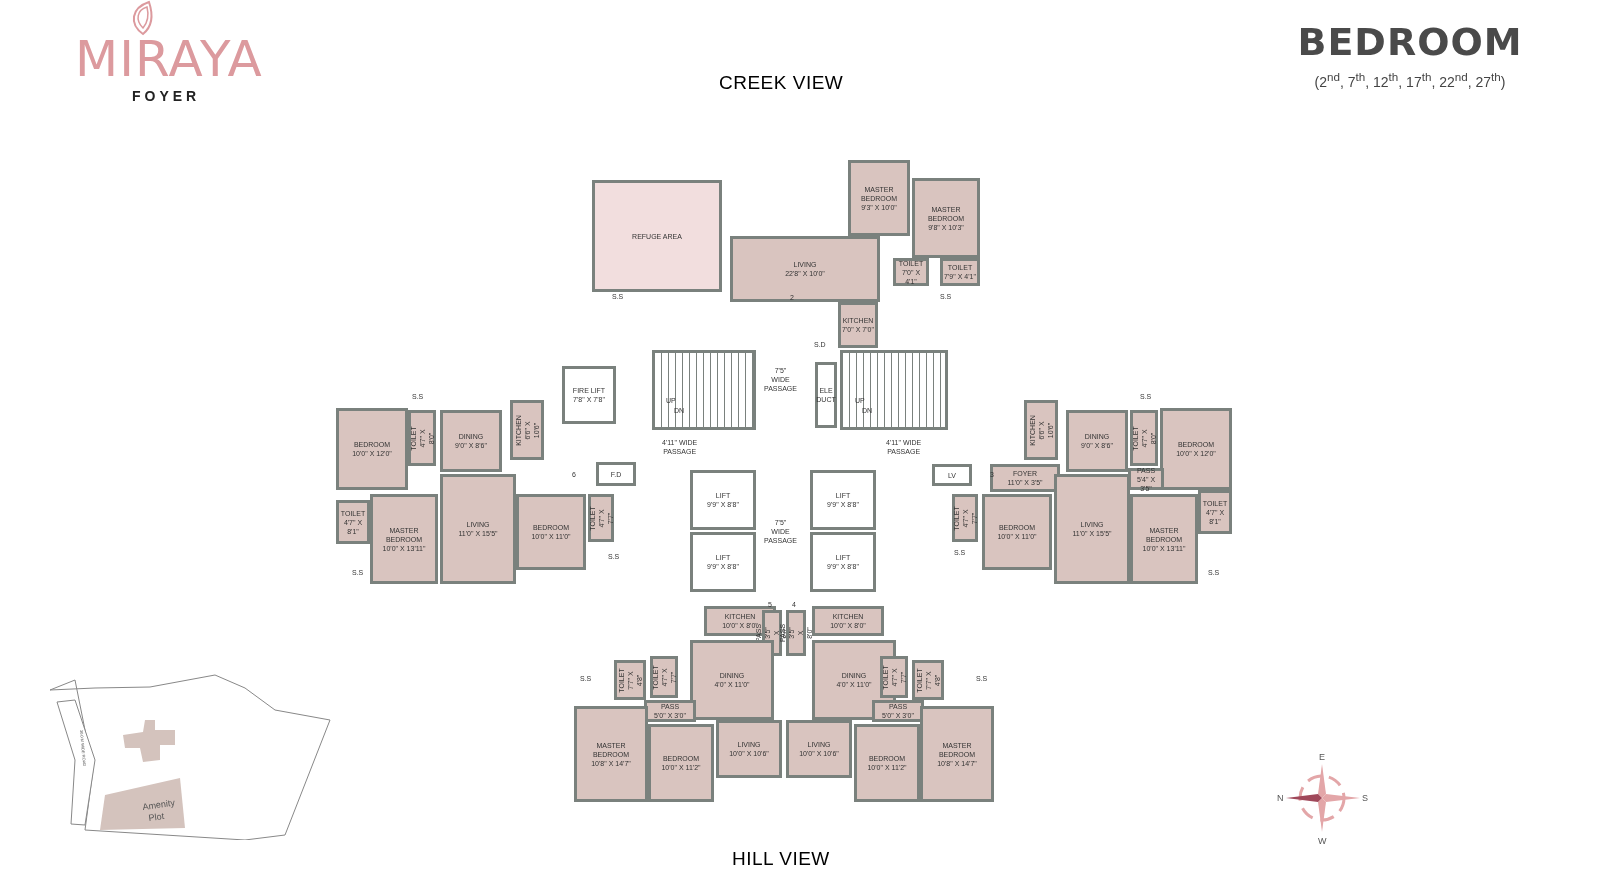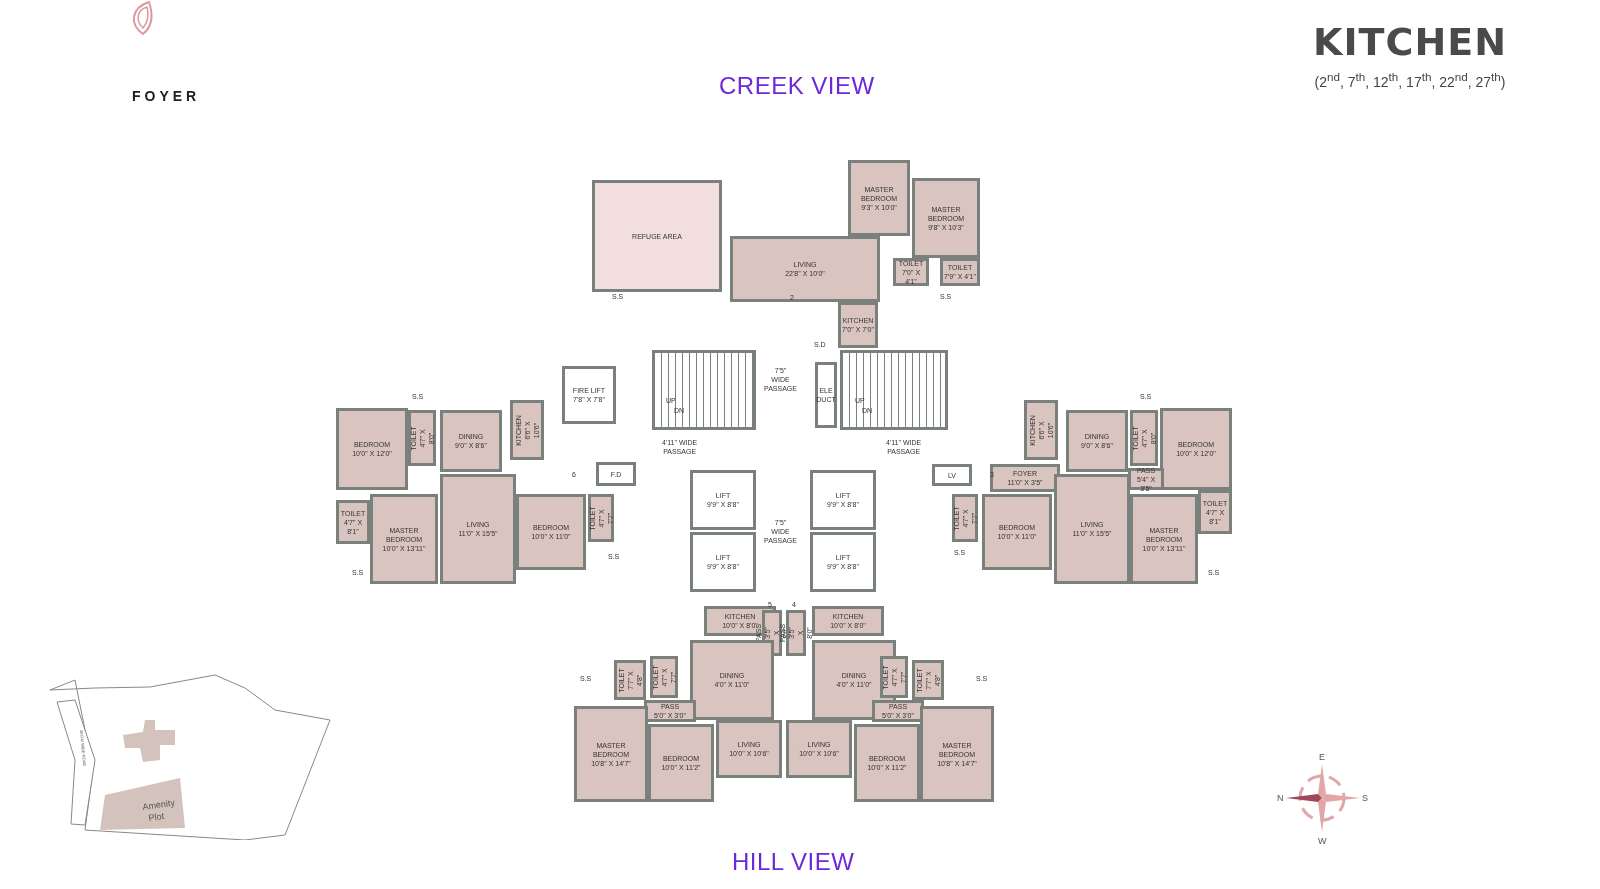--- a/index.html
+++ b/index.html
@@ -5,46 +5,47 @@
   html, body { margin:0; padding:0; }
   body { width:1600px; height:889px; background:#ffffff; position:relative; overflow:hidden; font-family:"Liberation Sans", sans-serif; }
   .logo { position:absolute; left:75px; top:0; width:210px; height:110px; }
   .logo .brand { position:absolute; left:0; top:30px; font-size:50px; letter-spacing:1px; color:#dc9a9e; font-family:"DejaVu Sans", sans-serif; font-weight:400; }
   .logo .sub { position:absolute; left:57px; top:88px; font-size:14px; font-weight:700; letter-spacing:4px; color:#222; }
   .logo svg { position:absolute; left:48px; top:0; }
   .title-block { position:absolute; right:60px; top:20px; width:260px; text-align:center; color:#444; }
   .title-block .t1 { font-size:38px; font-weight:700; color:#4a4a4a; letter-spacing:1px; font-family:"DejaVu Sans", sans-serif; }
   .title-block .t2 { font-size:21px; margin-top:4px; color:#333; }
   .title-block .t3 { font-size:14px; margin-top:6px; color:#444; }
-  .view { position:absolute; font-size:24px; color:#6d28d9; letter-spacing:0.5px; }
+  .view { position:absolute; font-size:19px; color:#000000; letter-spacing:0.5px; }
   .plan { position:absolute; left:0; top:0; width:1600px; height:889px; }
   .room { position:absolute; background:#d9c4bf; border:3px solid #7a817d; box-sizing:border-box; display:flex; align-items:center; justify-content:center; text-align:center; }
   .room.refuge { background:#f2dede; }
   .room.service { background:#ffffff; }
   .room.lift { background:#ffffff; }
   .room .lbl { font-size:7px; line-height:9px; color:#333; text-transform:uppercase; white-space:pre-line; }
   .room .lbl.v { transform:rotate(-90deg); }
   .passage { position:absolute; font-size:7px; line-height:9px; color:#333; text-align:center; white-space:pre-line; }
   .site { position:absolute; left:45px; top:650px; }
   .compass { position:absolute; left:1280px; top:760px; }
   .compass .c { position:absolute; font-size:9px; color:#555; }
 </style>
 </head>
 <body>
 
 <div class="logo">
   <svg width="40" height="36" viewBox="0 0 40 36">
     <path d="M20 34 C6 24 8 8 26 2 C30 14 30 26 20 34 Z" fill="none" stroke="#dc9a9e" stroke-width="2"></path>
     <path d="M20 28 C12 20 14 10 24 7 C26 15 25 22 20 28 Z" fill="none" stroke="#dc9a9e" stroke-width="1.5"></path>
   </svg>
+  <div class="brand">MIRAYA</div>
   <div class="sub">FOYER</div>
 </div>
 
 <div class="title-block">
-  <div class="t1">KITCHEN</div>
+  <div class="t1">BEDROOM</div>
   <div class="t3">(2<sup>nd</sup>, 7<sup>th</sup>, 12<sup>th</sup>, 17<sup>th</sup>, 22<sup>nd</sup>, 27<sup>th</sup>)</div>
 </div>
 
 <div class="view" style="left:719px;top:72px;">CREEK VIEW</div>
 <div class="view" style="left:732px;top:848px;">HILL VIEW</div>
 
 <div class="plan" id="plan">
 
   <div style="position:absolute;left:652px;top:350px;width:104px;height:80px;border:3px solid #7a817d;box-sizing:border-box;background:repeating-linear-gradient(90deg,#fff 0 6px,#7a817d 6px 7px);"></div>
   <div style="position:absolute;left:840px;top:350px;width:108px;height:80px;border:3px solid #7a817d;box-sizing:border-box;background:repeating-linear-gradient(90deg,#fff 0 6px,#7a817d 6px 7px);"></div>

